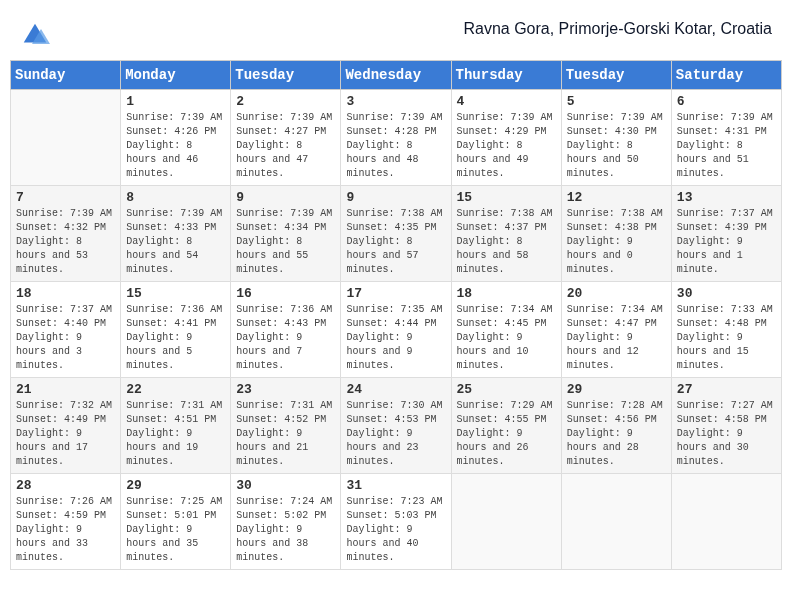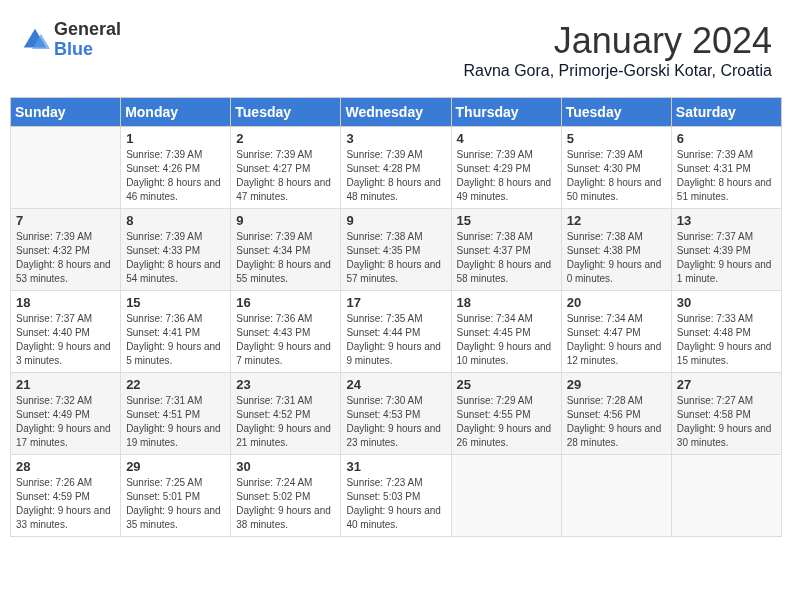--- a/index.html
+++ b/index.html
@@ -49,21 +49,22 @@
       color: #333;
     }
     .location-title {
       font-size: 16px;
       color: #0f172a;
       text-align: center;
     }
     .calendar {
       width: 100%;
       border-collapse: collapse;
-      margin-top: 12px;
+      margin-top: 5px;
+      font-family: Liberation Mono, monospace;
     }
     .calendar th {
       background-color: #3a7bd5;
       color: white;
       padding: 6px 4px;
       text-align: left;
       font-size: 14px;
       font-weight: bold;
       border: 1px solid #ccc;
     }
@@ -98,27 +99,22 @@
   </style>
 </head>
 <body>
 
 <div class="header">
   <div class="logo">
     <svg class="logo-icon" viewBox="0 0 40 40">
       <polygon points="20,5 35,30 5,30" fill="#3a7bd5"></polygon>
       <polygon points="28,12 40,32 16,32" fill="#5a9be5" opacity="0.7"></polygon>
     </svg>
-    <div class="logo-text">
-      <span class="logo-general">General</span>
-      <span class="logo-blue">Blue</span>
-    </div>
   </div>
   <div class="title-section">
-    <div class="month-title">January 2024</div>
     <div class="location-title">Ravna Gora, Primorje-Gorski Kotar, Croatia</div>
   </div>
 </div>
 
 <table class="calendar">
   <thead>
     <tr>
     <th>Sunday</th>
         <th>Monday</th>
         <th>Tuesday</th>

